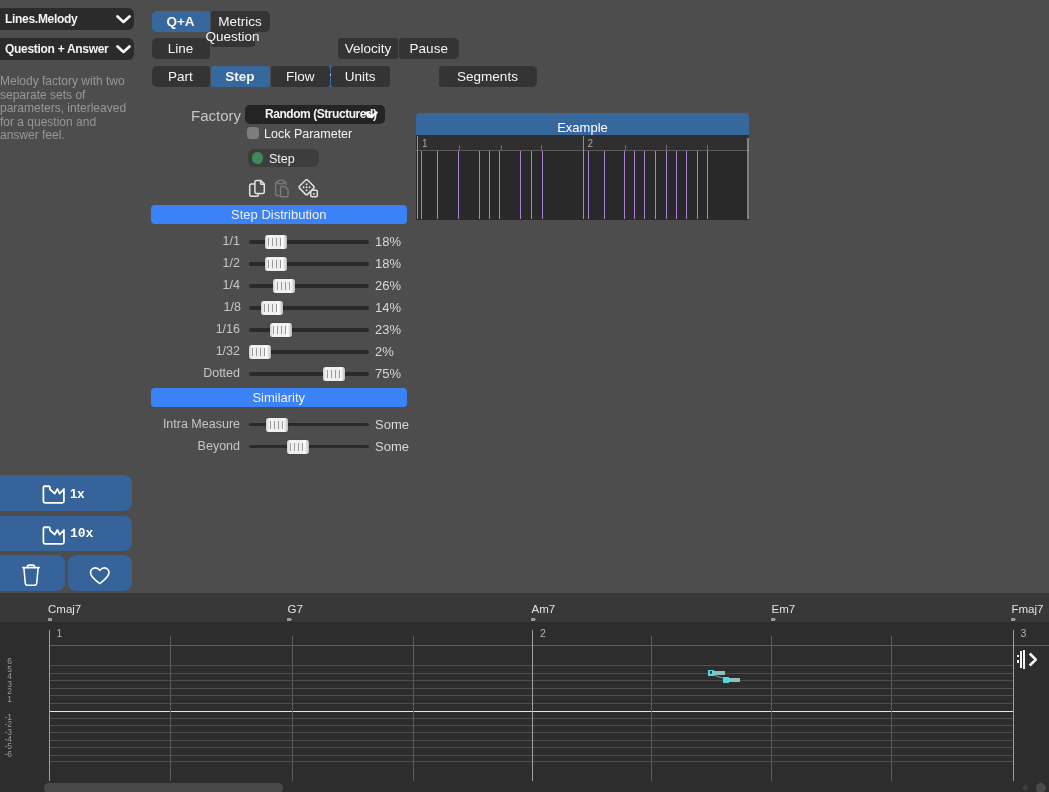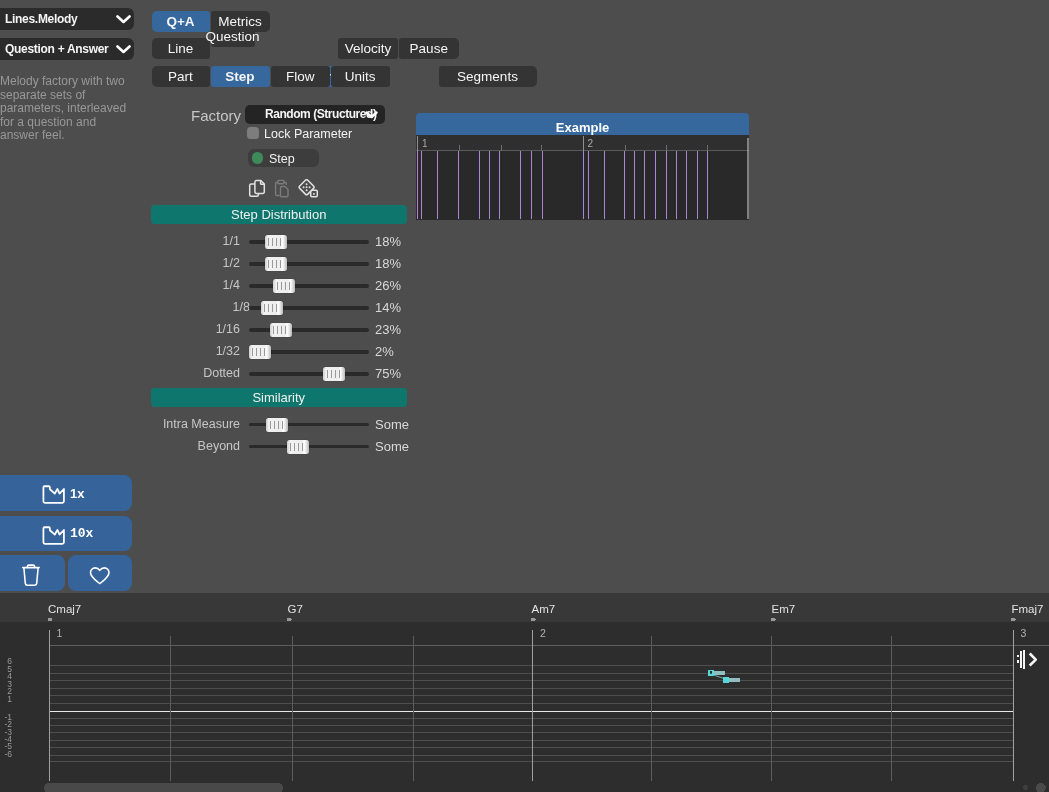--- a/index.html
+++ b/index.html
@@ -3,21 +3,21 @@
 <meta charset="utf-8">
 <style>
 html,body{margin:0;padding:0;}
 body{width:1049px;height:792px;overflow:hidden;background:#4d4d4d;font-family:"Liberation Sans",sans-serif;}
 #app{position:absolute;left:0;top:0;width:1049px;height:792px;}
 .abs{position:absolute;}
 .sel{background:#2b2b2b;border-radius:6px;color:#f5f5f5;font-size:12px;font-weight:700;letter-spacing:-0.3px;display:flex;align-items:center;padding-left:13px;box-sizing:border-box;}
 .sel svg{position:absolute;right:3px;top:50%;margin-top:-4px;}
 .seg{position:absolute;height:21px;border-radius:3px;background:#343434;color:#f5f5f5;font-size:13.5px;font-weight:400;display:flex;align-items:center;justify-content:center;}
 .seg.on{background:#36689e;font-weight:bold;}
-.hdr{position:absolute;left:150.5px;width:256.5px;height:18.5px;background:#0f766e;border-radius:4px;color:#f0f0f0;font-size:13px;font-weight:400;display:flex;align-items:center;justify-content:center;}
+.hdr{position:absolute;left:150.5px;width:256.5px;height:18.5px;background:#3b82f6;border-radius:4px;color:#f0f0f0;font-size:13px;font-weight:400;display:flex;align-items:center;justify-content:center;}
 .slbl{position:absolute;width:90px;text-align:right;font-size:12.5px;color:#c6c6c6;}
 .sval{position:absolute;left:375px;font-size:13px;color:#d8d8d8;}
 .track{position:absolute;left:248.9px;width:120.6px;height:3.5px;background:#2a2a2a;border-radius:2px;}
 .knob{position:absolute;width:22px;height:14px;border-radius:2.5px;background:linear-gradient(90deg,#cfcfcf 0px,#f2f2f2 3px,#ededed 15px,#fdfdfd 17.5px,#e9e9e9 19px,#b9b9b9 22px);box-shadow:0 0 1px rgba(0,0,0,.5);}
 .knob:after{content:"";position:absolute;left:3.6px;top:3px;width:14px;height:8px;background:repeating-linear-gradient(90deg,#999 0 1.4px,rgba(0,0,0,0) 1.4px 4px);}
 .bluebtn{position:absolute;left:-8px;width:139.7px;background:#35639a;border-radius:8px;display:flex;align-items:center;justify-content:center;color:#fff;font-size:13px;font-weight:700;}
 </style>
 </head>
 <body>
 <div id="app">
@@ -93,21 +93,21 @@
       <div class="knob" style="left:264.8px;top:234.8px;"></div>
       <div class="sval" style="top:234.3px;">18%</div>
       <div class="slbl" style="left:150px;top:256.3px;">1/2</div>
       <div class="track" style="top:262px;"></div>
       <div class="knob" style="left:264.8px;top:256.8px;"></div>
       <div class="sval" style="top:256.3px;">18%</div>
       <div class="slbl" style="left:150px;top:278.3px;">1/4</div>
       <div class="track" style="top:284px;"></div>
       <div class="knob" style="left:273px;top:278.8px;"></div>
       <div class="sval" style="top:278.3px;">26%</div>
-      <div class="slbl" style="left:160px;top:300.3px;">1/8</div>
+      <div class="slbl" style="left:151px;top:300.3px;">1/8</div>
       <div class="track" style="top:306px;"></div>
       <div class="knob" style="left:260.7px;top:300.8px;"></div>
       <div class="sval" style="top:300.3px;">14%</div>
       <div class="slbl" style="left:150px;top:322.3px;">1/16</div>
       <div class="track" style="top:328px;"></div>
       <div class="knob" style="left:269.9px;top:322.8px;"></div>
       <div class="sval" style="top:322.3px;">23%</div>
       <div class="slbl" style="left:150px;top:344.3px;">1/32</div>
       <div class="track" style="top:350px;"></div>
       <div class="knob" style="left:248.5px;top:344.8px;"></div>
@@ -120,21 +120,21 @@
       <div class="track" style="top:422.9px;"></div>
       <div class="knob" style="left:266.4px;top:417.7px;"></div>
       <div class="sval" style="top:417.2px;">Some</div>
       <div class="slbl" style="left:150px;top:439.2px;">Beyond</div>
       <div class="track" style="top:444.9px;"></div>
       <div class="knob" style="left:286.9px;top:439.7px;"></div>
       <div class="sval" style="top:439.2px;">Some</div>
     </div>
   <div class="hdr" style="top:388px;">Similarity</div>
 
-  <div class="abs" style="left:416px;top:113px;width:333px;height:29px;background:#36689e;border-radius:4px;color:#fff;font-size:13px;font-weight:700;display:flex;align-items:center;justify-content:center;">Example</div>
+  <div class="abs" style="left:416px;top:113px;width:333px;height:29px;background:#36689e;border-radius:4px;color:#fff;font-size:13px;font-weight:400;display:flex;align-items:center;justify-content:center;">Example</div>
   <svg class="abs" style="left:416px;top:134.5px;" width="333" height="85" shape-rendering="crispEdges">
     <rect x="0" y="0" width="333" height="85" fill="#292929"></rect>
     <rect x="0" y="0" width="333" height="15.5" fill="#2f2f2f"></rect>
     <line x1="0" y1="15.5" x2="333" y2="15.5" stroke="#5a5a5a" stroke-width="1"></line>
     <g stroke="#8f8f8f" stroke-width="1.2">
       <line x1="1.8" y1="1" x2="1.8" y2="15.5"></line>
         <line x1="167.3" y1="1" x2="167.3" y2="15.5"></line>
     </g>
     <g stroke="#6b6b6b" stroke-width="1">
       <line x1="43.1" y1="10" x2="43.1" y2="15.5"></line>

